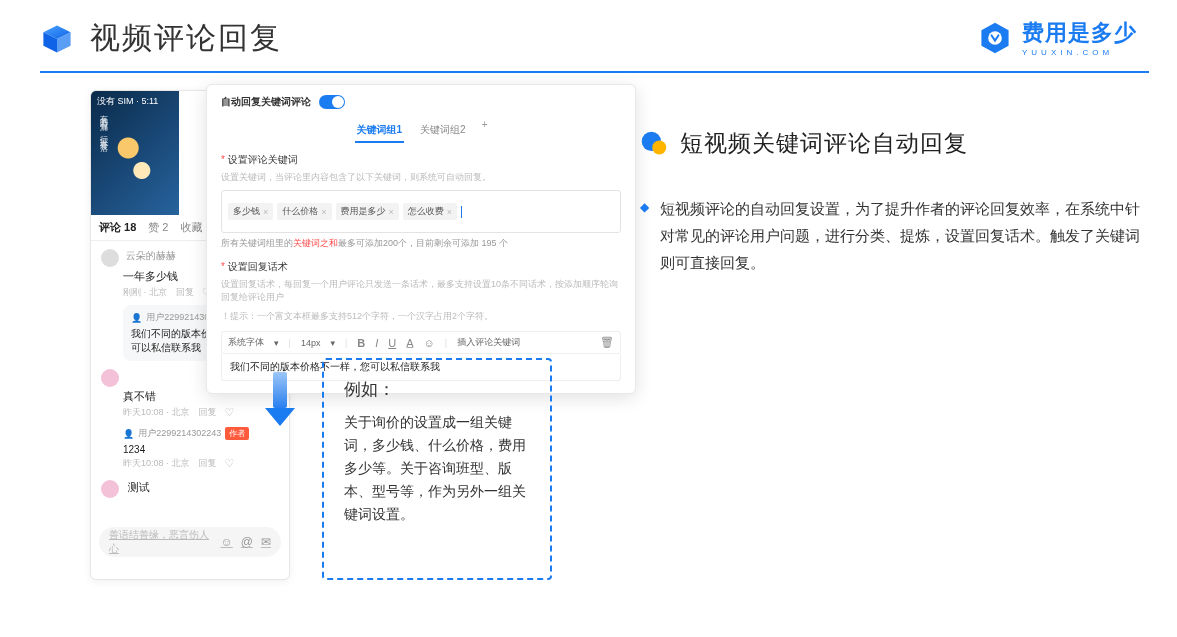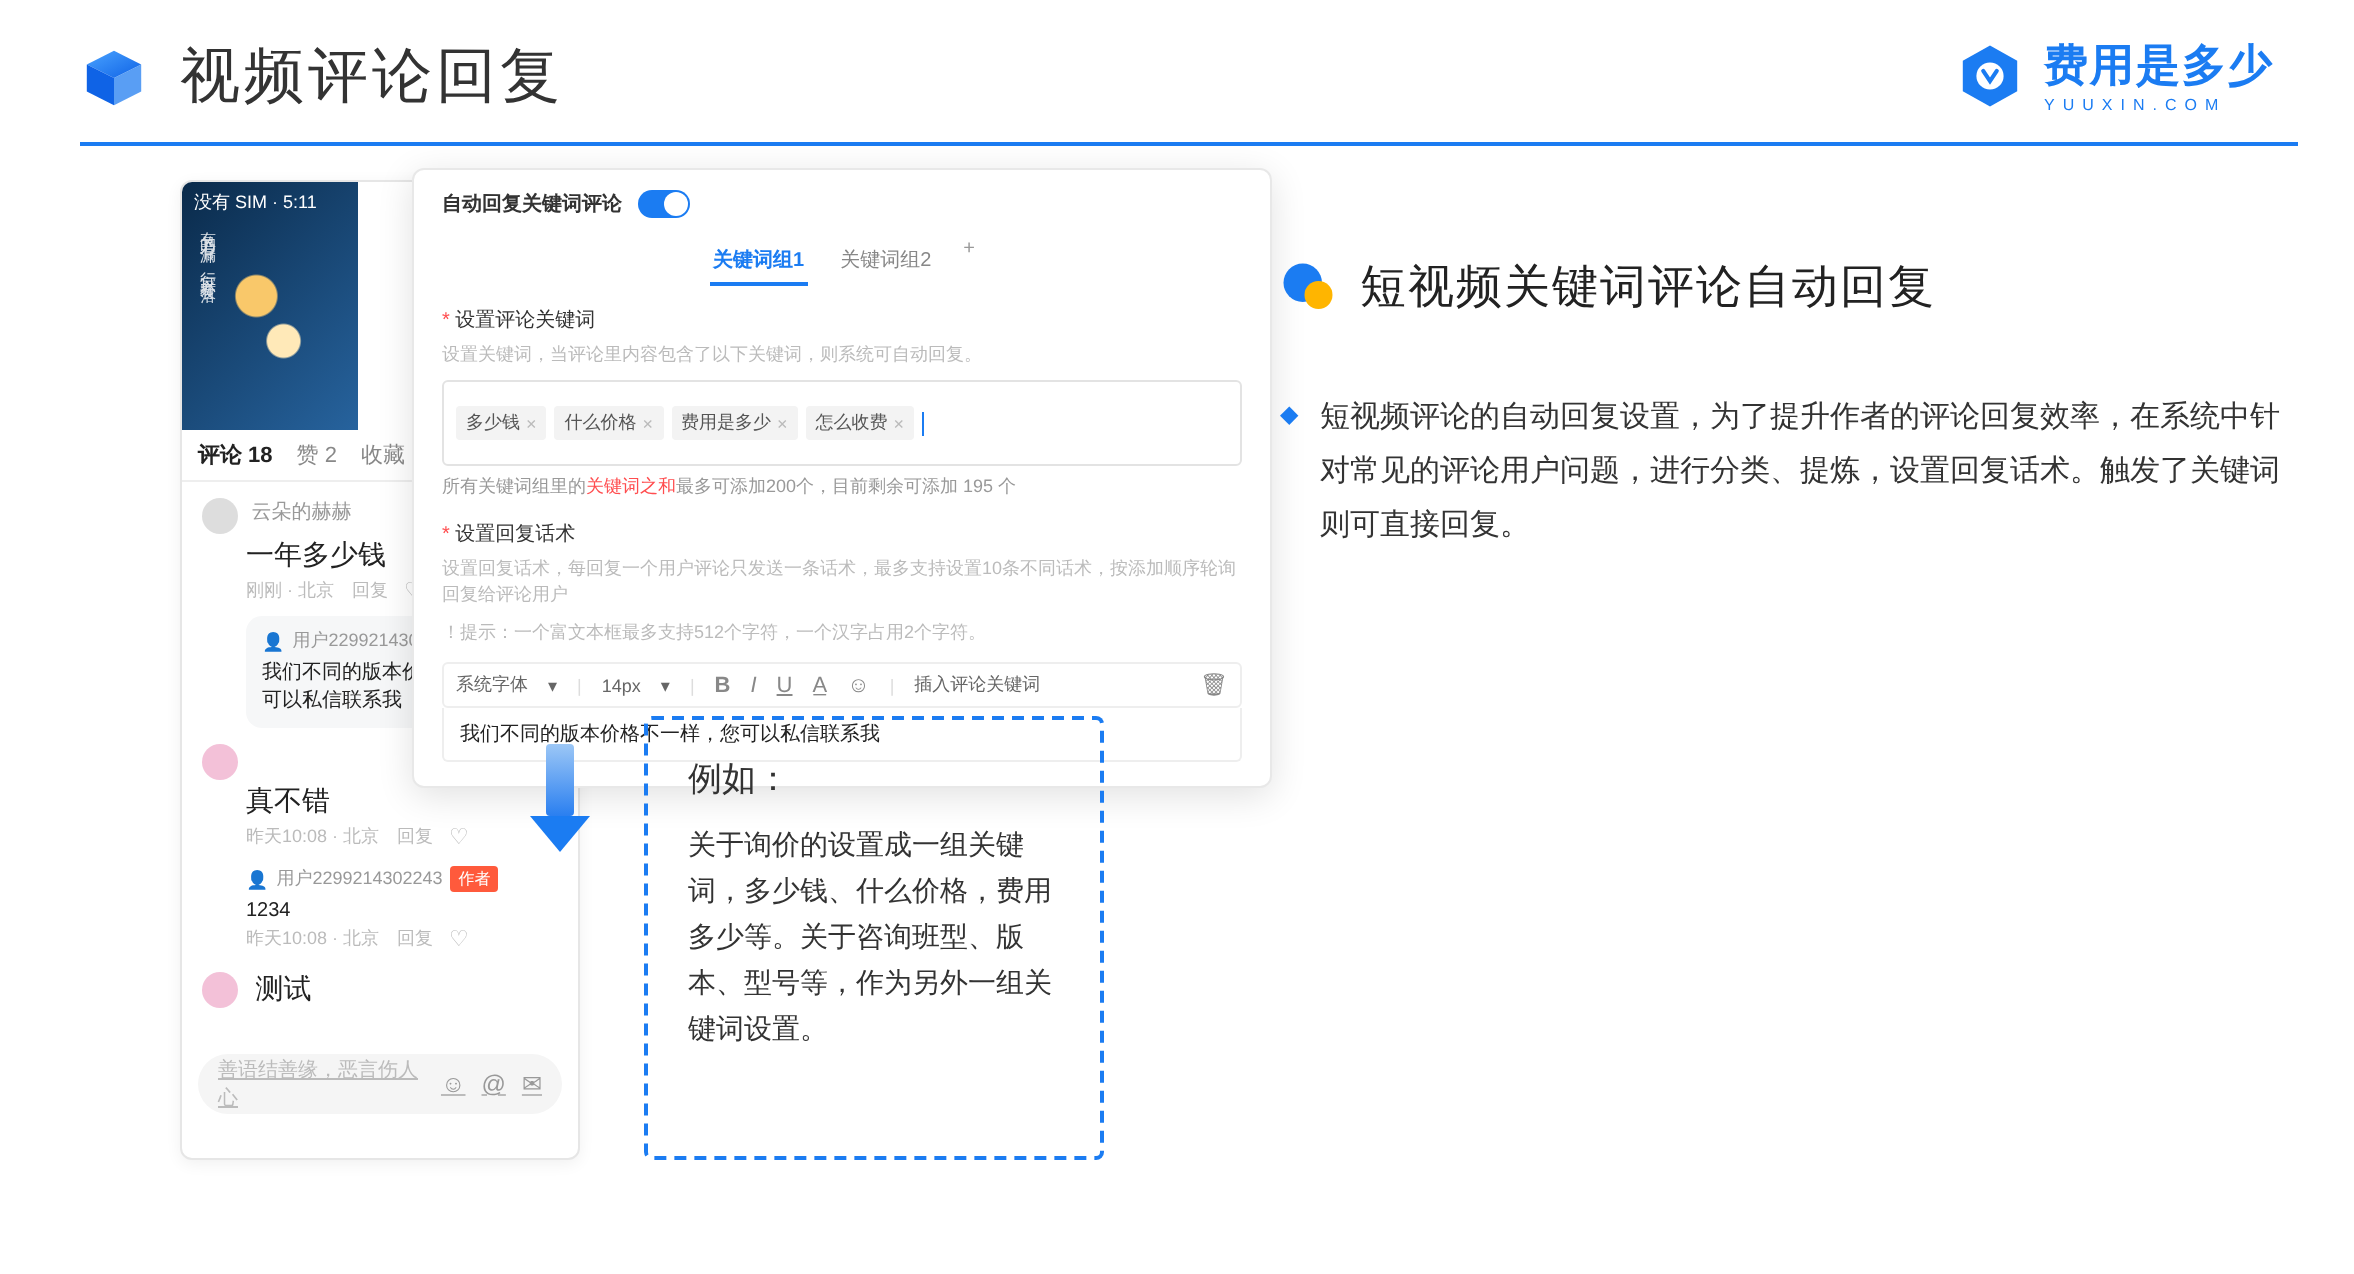--- a/index.html
+++ b/index.html
@@ -41,21 +41,21 @@
               radial-gradient(circle at 60% 55%, #ffe9b8 0 8px, transparent 9px);
 }
 .phone-video-txt { position:absolute; left:6px; top:18px; color:#fff; font-size:8px; writing-mode: vertical-rl; letter-spacing:2px; opacity:.85;}
 .phone-tabs { position: absolute; bottom: 0; left: 0; right: 0; height: 26px; background:#fff; display: flex; align-items: center; padding: 0 8px; gap: 12px; font-size: 11px; color:#888; border-bottom:1px solid #eee;}
 .phone-tabs .active { color:#222; font-weight:600; }
 .phone-body { padding: 8px 10px; font-size: 10px; color:#666; }
 .cmt { margin-bottom: 8px; }
 .cmt-avatar { width:18px;height:18px;border-radius:50%;background:#ddd;display:inline-block;vertical-align:top;margin-right:4px;}
 .cmt-avatar.pink{background:#f3c1d8;}
 .cmt-line1 { color:#999; font-size:10px;}
-.cmt-txt { color:#222; font-size:14px; margin:2px 0 2px 22px;}
+.cmt-txt { color:#222; font-size:11px; margin:2px 0 2px 22px;}
 .cmt-meta { color:#bbb; font-size:9px; margin-left:22px; display:flex; align-items:center; gap:8px;}
 .reply-bubble {
   margin: 6px 0 8px 22px; border-radius:8px; background:#f6f7f8; padding:6px 8px;
 }
 .reply-user { font-size:9px; color:#999; display:flex; align-items:center; gap:4px;}
 .badge-author { background:#ff5a3c; color:#fff; font-size:8px; padding:1px 4px; border-radius:2px;}
 .reply-txt { font-size:10px; color:#222; margin-top:3px; line-height:1.4;}
 .phone-input {
   position:absolute; bottom:22px; left:8px; right:8px; height:30px;
   background:#f5f5f5; border-radius:15px; display:flex; align-items:center;

